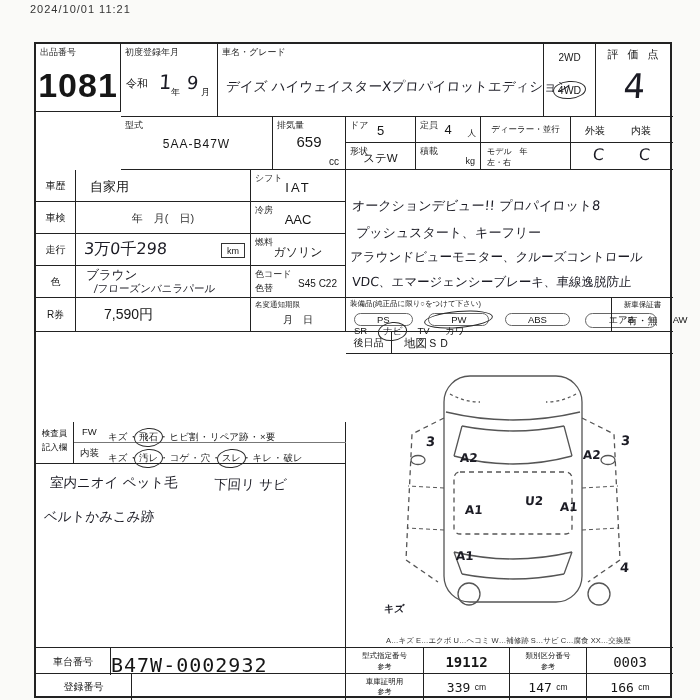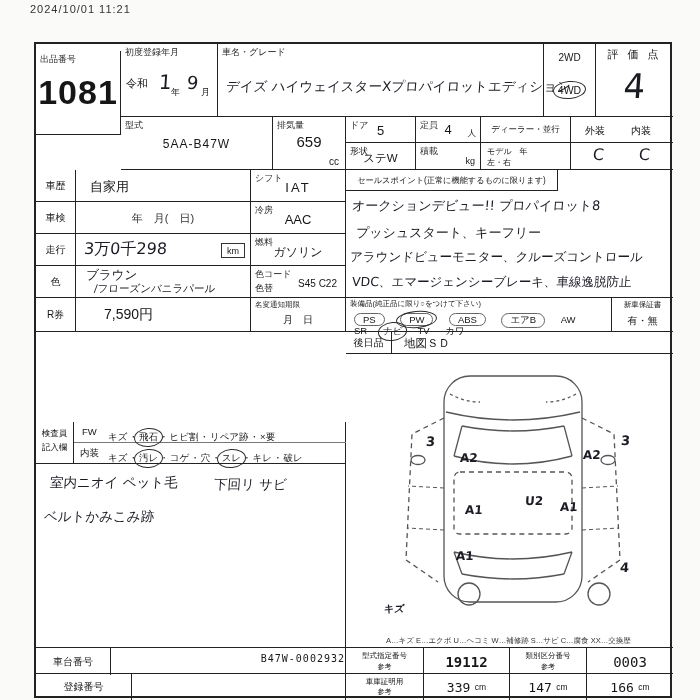--- a/index.html
+++ b/index.html
@@ -12,37 +12,37 @@
   .bb { border-bottom:1.5px solid #222; }
   .bt { border-top:1.5px solid #222; }
   .bl { border-left:1.5px solid #222; }
   .lbl { position:absolute; top:2px; left:4px; font-size:9px; color:#2a2a2a; white-space:nowrap; }
   .flex { display:flex; align-items:center; justify-content:center; }
   .val { position:absolute; left:0; right:0; text-align:center; white-space:nowrap; }
   .hand { font-family:"DejaVu Sans",sans-serif; color:#1b1b24; font-weight:500; transform:skewX(-4deg); }
   .mono { font-family:"DejaVu Sans Mono","Liberation Mono",monospace; }
   .w { position:relative; display:inline-block; white-space:nowrap; }
   .w.circled::after { content:""; position:absolute; left:-5px; right:-5px; top:-3px; bottom:-3px; border:1.6px solid #2b2b2b; border-radius:50%; transform:rotate(-5deg); }
-  .w.oval { border:1px solid #666; border-radius:10px; padding:0 8px; }
+  .w.oval { border:1px solid #666; border-radius:10px; padding:0 22px; }
   .eq { display:inline-block; margin-right:11px; font-size:9.5px; }
   .it { display:inline-block; font-size:9.5px; }
   .it + .it::before { content:"・"; margin:0 1px; }
   .ann { position:absolute; font-size:13px; font-weight:600; white-space:nowrap; }
   .timestamp { position:absolute; left:30px; top:3px; font-size:11px; color:#333; letter-spacing:1px; }
   .roundbox { position:absolute; border:1.5px solid #444; border-radius:12px; }
   .thinline { border-bottom:1px solid #777; }
 </style>
 </head>
 <body>
 
 <div class="timestamp">2024/10/01 11:21</div>
 
 <div class="form">
 
-  <div class="cell br bb" style="left:0;top:7px;width:85px;height:84px">
+  <div class="cell br bb" style="left:0;top:0;width:85px;height:68px">
     <div class="lbl">出品番号</div>
     <div class="val" style="top:22px;font-size:34px;font-weight:bold;letter-spacing:1px">1081</div>
   </div>
 
   <div class="cell br bb" style="left:85px;top:0;width:97px;height:73px">
     <div class="lbl">初度登録年月</div>
     <span class="abs" style="left:5px;top:32px;font-size:11px">令和</span>
     <span class="abs hand" style="left:38px;top:26px;font-size:20px">1</span>
     <span class="abs" style="left:50px;top:42px;font-size:9px">年</span>
     <span class="abs hand" style="left:66px;top:28px;font-size:18px">9</span>
@@ -169,21 +169,20 @@
   </div>
   <div class="cell br bb" style="left:40px;top:254px;width:175px;height:34px">
     <div class="abs" style="left:28px;top:8px;font-size:14px">7,590円</div>
   </div>
   <div class="cell br bb" style="left:215px;top:254px;width:95px;height:34px">
     <div class="lbl" style="font-size:7.5px">名変通知期限</div>
     <div class="val" style="top:15px;font-size:10px">月　日</div>
   </div>
 
   <div class="cell bb" style="left:310px;top:126px;width:327px;height:128px">
-    <div class="abs br bb flex" style="left:0;top:0;width:212px;height:21px;font-size:8.2px">セールスポイント(正常に機能するものに限ります)</div>
     <div class="abs hand" style="left:6px;top:27px;font-size:13px;white-space:nowrap">オークションデビュー!! プロパイロット8</div>
     <div class="abs hand" style="left:10px;top:54px;font-size:13px;white-space:nowrap">プッシュスタート、キーフリー</div>
     <div class="abs hand" style="left:4px;top:79px;font-size:12.5px;white-space:nowrap">アラウンドビューモニター、クルーズコントロール</div>
     <div class="abs hand" style="left:6px;top:104px;font-size:12.5px;white-space:nowrap">VDC、エマージェンシーブレーキ、車線逸脱防止</div>
   </div>
 
   <div class="cell bb" style="left:310px;top:254px;width:327px;height:34px">
     <div class="abs" style="left:4px;top:1px;font-size:7.5px">装備品(純正品に限り○をつけて下さい)</div>
     <div class="abs" style="left:8px;top:11px;white-space:nowrap">
       <span class="eq"><span class="w oval">PS</span></span>
@@ -266,21 +265,21 @@
     <div class="ann hand circled" style="left:272px;top:206px">4</div>
     <div class="ann hand circled" style="left:36px;top:248px;font-size:10px">キズ</div>
   </div>
 
   <div class="cell" style="left:312px;top:592px;width:325px;height:11px">
     <div class="abs" style="left:38px;top:0;font-size:7.5px;white-space:nowrap;color:#333">A…キズ E…エクボ U…ヘコミ W…補修跡 S…サビ C…腐食 XX…交換歴</div>
   </div>
 
   <div class="cell br bt bb" style="left:0;top:603px;width:310px;height:27px">
     <div class="abs br flex" style="left:0;top:0;width:75px;height:27px;font-size:10px">車台番号</div>
-    <div class="abs mono" style="left:75px;right:0;top:5px;text-align:right;font-size:10px;letter-spacing:1px">B47W-0002932</div>
+    <div class="abs mono" style="left:75px;right:0;top:5px;text-align:left;font-size:20px;letter-spacing:1px">B47W-0002932</div>
   </div>
   <div class="cell br" style="left:0;top:630px;width:310px;height:26px">
     <div class="abs br flex" style="left:0;top:0;width:96px;height:26px;font-size:10px">登録番号</div>
     <div class="abs" style="left:75px;right:0;top:5px;text-align:center;font-size:12px"></div>
   </div>
 
   <div class="cell bt bb" style="left:310px;top:603px;width:327px;height:27px">
     <div class="abs br" style="left:0;top:0;width:78px;height:27px">
       <div class="val" style="top:3px;font-size:7.5px">型式指定番号</div>
       <div class="val" style="top:14px;font-size:7px">参考</div>

